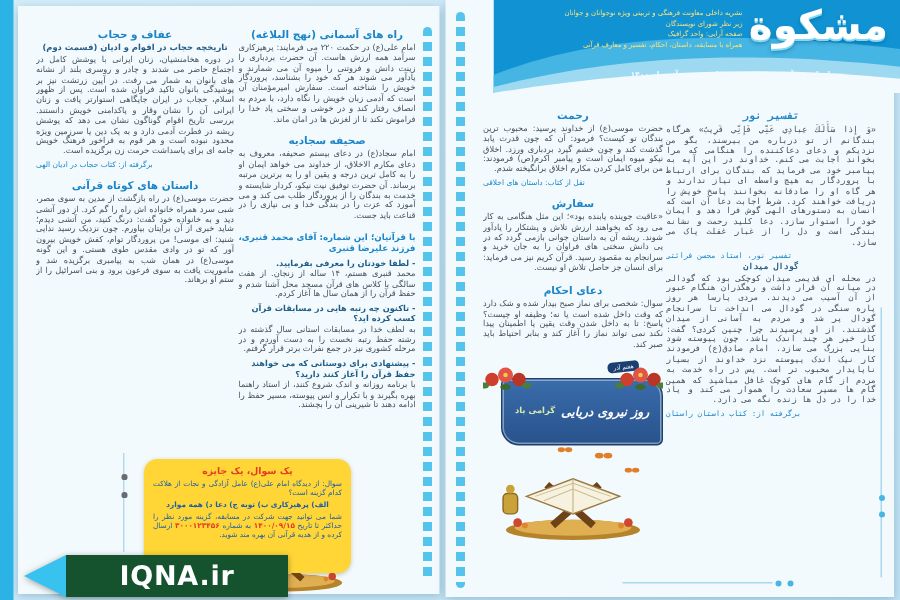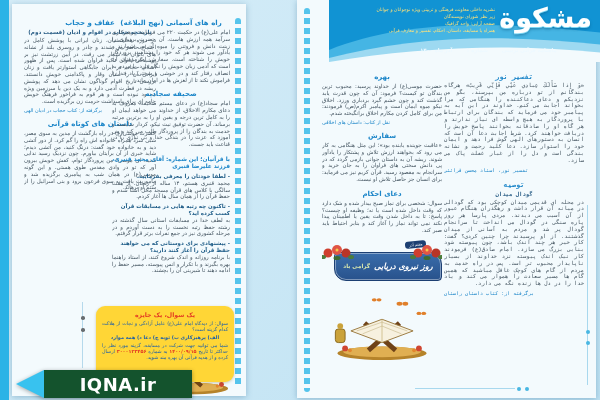--- a/index.html
+++ b/index.html
@@ -4,21 +4,21 @@
 <style>
   *{box-sizing:border-box;}
   html,body{margin:0;padding:0;}
   body{width:600px;height:400px;position:relative;overflow:hidden;
        background:linear-gradient(135deg,#d6edf8,#bfe2f3);
        font-family:"DejaVu Sans",sans-serif;}
 
   #edge-strip{position:absolute;left:0;top:0;width:9px;height:100%;background:#2bb3e6;z-index:5;}
 
   .page{position:absolute;background:#f3fafd;box-shadow:0 1px 6px rgba(40,100,140,.35);}
-  #left-page{left:12px;top:4px;width:234px;height:392px;}
+  #left-page{left:12px;top:4px;width:281px;height:392px;}
   #right-page{left:297px;top:0;width:299px;height:398px;}
 
   .dot-strip{position:absolute;width:6px;border-radius:3px;
     background:repeating-linear-gradient(180deg,#55c4ec 0 6px,rgba(0,0,0,0) 6px 10px);}
   #lp-strip{right:5px;top:14px;height:370px;}
   #rp-strip{left:7px;top:8px;height:384px;z-index:3;}
 
   .h{color:#1b85c8;font-weight:bold;font-size:7px;text-align:center;margin:7px 0 2px;direction:rtl;}
   .sub{color:#2a5e86;font-weight:bold;font-size:5.6px;text-align:center;margin:0 0 2px;direction:rtl;}
   .body{color:#42535f;font-size:5.5px;line-height:6.8px;text-align:justify;direction:rtl;}
@@ -50,21 +50,21 @@
     letter-spacing:1px;text-shadow:0 1px 0 #7fd8f5,0 2px 3px rgba(10,80,120,.5);}
   #mast-desc{position:absolute;left:14px;top:6px;width:152px;color:#ffe27a;font-size:4.6px;line-height:7px;
     text-align:right;direction:rtl;}
   #mast-info{position:absolute;left:50px;right:30px;top:47px;display:flex;justify-content:center;gap:14px;
     direction:rtl;color:#eef9ff;font-size:5.2px;font-weight:bold;}
 
   #rp-col-main{position:absolute;right:12px;top:66px;width:140px;height:322px;overflow:hidden;font-family:Liberation Mono, monospace;}
   #rp-col-mid{position:absolute;left:25px;top:66px;width:120px;height:330px;overflow:hidden;}
 
   #navy-banner{position:relative;height:52px;margin:6px 0 2px;}
-  .ribbon{position:absolute;left:12px;right:0;top:12px;height:29px;
+  .ribbon{position:absolute;left:12px;right:0;top:12px;height:45px;
     background:linear-gradient(180deg,#3a6dab,#28528c);border:1px solid #1c3f72;
     border-radius:4px 12px 4px 12px;box-shadow:inset 0 0 0 1px rgba(255,255,255,.4);
     display:flex;align-items:center;justify-content:center;gap:4px;direction:rtl;}
   .rb-main{color:#fff;font-size:8.2px;font-weight:bold;font-style:italic;}
   .rb-sub{color:#d9e8ae;font-size:5.6px;font-weight:bold;}
   .badge{position:absolute;top:1px;right:16px;background:#1c3f72;color:#fff;font-size:3.8px;
     padding:1px 4px;border-radius:3px;transform:rotate(-6deg);z-index:2;direction:rtl;}
   .fl{position:absolute;top:3px;z-index:3;}
   .fl-l{left:-3px;}
   .fl-r{right:-3px;}
@@ -180,28 +180,27 @@
       <span>آذر ماه ۱۴۰۰</span>
     </div>
   </div>
 
   <div class="dot-strip" id="rp-strip"></div>
 
   <div id="rp-col-main">
     <div class="h">تفسیر نور</div>
     <div class="body">«وَ إِذا سَأَلَكَ عِبادِي عَنِّي فَإِنِّي قَرِيبٌ» هرگاه بندگانم از تو درباره من بپرسند، بگو من نزدیکم و دعای دعاکننده را هنگامی که مرا بخواند اجابت می کنم. خداوند در این آیه به پیامبر خود می فرماید که بندگان برای ارتباط با پروردگار به هیچ واسطه ای نیاز ندارند و هر گاه او را صادقانه بخوانند پاسخ خویش را دریافت خواهند کرد. شرط اجابت دعا آن است که انسان به دستورهای الهی گوش فرا دهد و ایمان خود را استوار سازد. دعا کلید رحمت و نشانه بندگی است و دل را از غبار غفلت پاک می سازد.</div>
     <div class="credit">تفسیر نور، استاد محسن قرائتی</div>
-    <div class="h">توصیه</div>
     <div class="sub">گودال میدان</div>
     <div class="body">در محله ای قدیمی میدان کوچکی بود که گودالی در میانه آن قرار داشت و رهگذران هنگام عبور از آن آسیب می دیدند. مردی پارسا هر روز پاره سنگی در گودال می انداخت تا سرانجام گودال پر شد و مردم به آسانی از میدان گذشتند. از او پرسیدند چرا چنین کردی؟ گفت: کار خیر هر چند اندک باشد، چون پیوسته شود بنایی بزرگ می سازد. امام صادق(ع) فرمودند کار نیک اندک پیوسته نزد خداوند از بسیار ناپایدار محبوب تر است. پس در راه خدمت به مردم از گام های کوچک غافل مباشید که همین گام ها مسیر سعادت را هموار می کند و یاد خدا را در دل ها زنده نگه می دارد.</div>
     <div class="credit">برگرفته از: کتاب داستان راستان</div>
   </div>
 
   <div id="rp-col-mid">
-    <div class="h">بهره</div>
+    <div class="h">رحمت</div>
     <div class="body">حضرت موسی(ع) از خداوند پرسید: محبوب ترین بندگان تو کیست؟ فرمود: آن که چون قدرت یابد گذشت کند و چون خشم گیرد بردباری ورزد. اخلاق نیکو میوه ایمان است و پیامبر اکرم(ص) فرمودند: من برای کامل کردن مکارم اخلاق برانگیخته شدم.</div>
     <div class="credit">نقل از کتاب: داستان های اخلاقی</div>
     <div class="h">سفارش</div>
     <div class="body">«عاقبت جوینده یابنده بود»؛ این مثل هنگامی به کار می رود که بخواهند ارزش تلاش و پشتکار را یادآور شوند. ریشه آن به داستان جوانی بازمی گردد که در پی دانش سختی های فراوان را به جان خرید و سرانجام به مقصود رسید. قرآن کریم نیز می فرماید: برای انسان جز حاصل تلاش او نیست.</div>
     <div class="h">دعای احکام</div>
     <div class="body">سوال: شخصی برای نماز صبح بیدار شده و شک دارد که وقت داخل شده است یا نه؛ وظیفه او چیست؟ پاسخ: تا به داخل شدن وقت یقین یا اطمینان پیدا نکند نمی تواند نماز را آغاز کند و بنابر احتیاط باید صبر کند.</div>
 
     <div id="navy-banner">
       <svg class="fl fl-l" width="36" height="20" viewBox="0 0 36 20">
         <circle cx="9" cy="10" r="4.5" fill="#cf3f2e"></circle>

